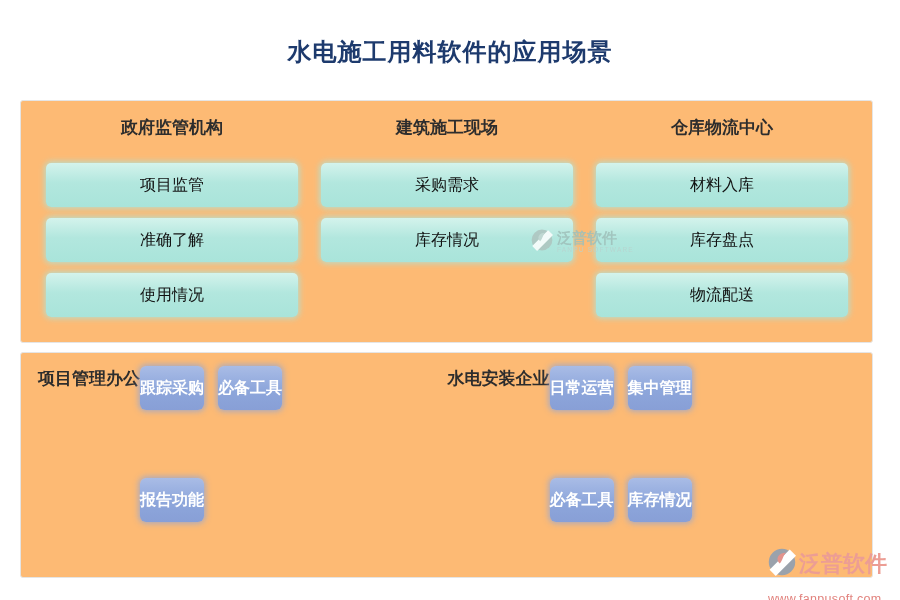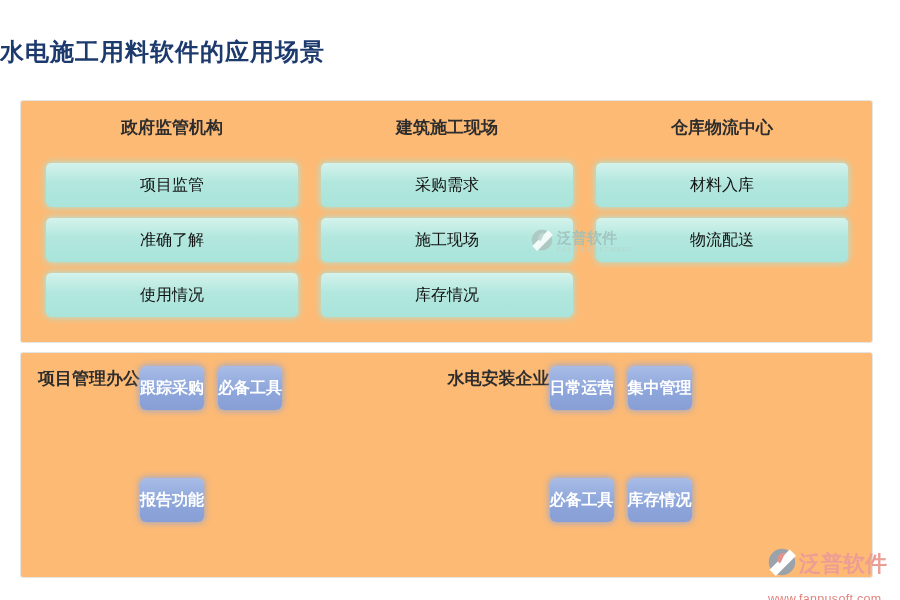--- a/index.html
+++ b/index.html
@@ -3,21 +3,21 @@
 <meta charset="utf-8">
 <style>
   html,body{margin:0;padding:0;}
   body{
     width:900px;height:600px;position:relative;background:#ffffff;
     font-family:"Liberation Sans","DejaVu Sans",sans-serif;
     overflow:hidden;
   }
   .page-title{
     position:absolute;top:36px;left:0;width:900px;
-    font-size:24px;font-weight:bold;color:#1d3a6d;
+    text-align:center;font-size:24px;font-weight:bold;color:#1d3a6d;
     letter-spacing:1px;
   }
   .panel{
     position:absolute;left:20px;width:853px;background:#fdba74;
     border:1px solid #e5e5e5;border-radius:3px;box-sizing:border-box;
   }
   .panel-top{top:100px;height:243px;display:flex;gap:23px;padding:14px 24px 0 25px;}
   .panel-bottom{top:352px;height:226px;display:flex;gap:12px;padding:13px 27px 0 17px;}
   .col{flex:1;display:flex;flex-direction:column;}
   .col-header{
@@ -66,26 +66,26 @@
 <div class="panel panel-top">
   <div class="col">
     <div class="col-header">政府监管机构</div>
     <div class="tbtn">项目监管</div>
     <div class="tbtn">准确了解</div>
     <div class="tbtn">使用情况</div>
   </div>
   <div class="col">
     <div class="col-header">建筑施工现场</div>
     <div class="tbtn">采购需求</div>
-    <div class="tbtn">施工现场</div>
     <div class="tbtn">库存情况</div>
   </div>
   <div class="col">
     <div class="col-header">仓库物流中心</div>
     <div class="tbtn">材料入库</div>
+    <div class="tbtn">库存盘点</div>
     <div class="tbtn">物流配送</div>
   </div>
 </div>
 
 <div class="panel panel-bottom">
   <div class="group">
     <div class="group-header">项目管理办公</div>
     <div class="grid">
       <div class="bbtn">跟踪采购</div>
       <div class="bbtn">必备工具</div>

